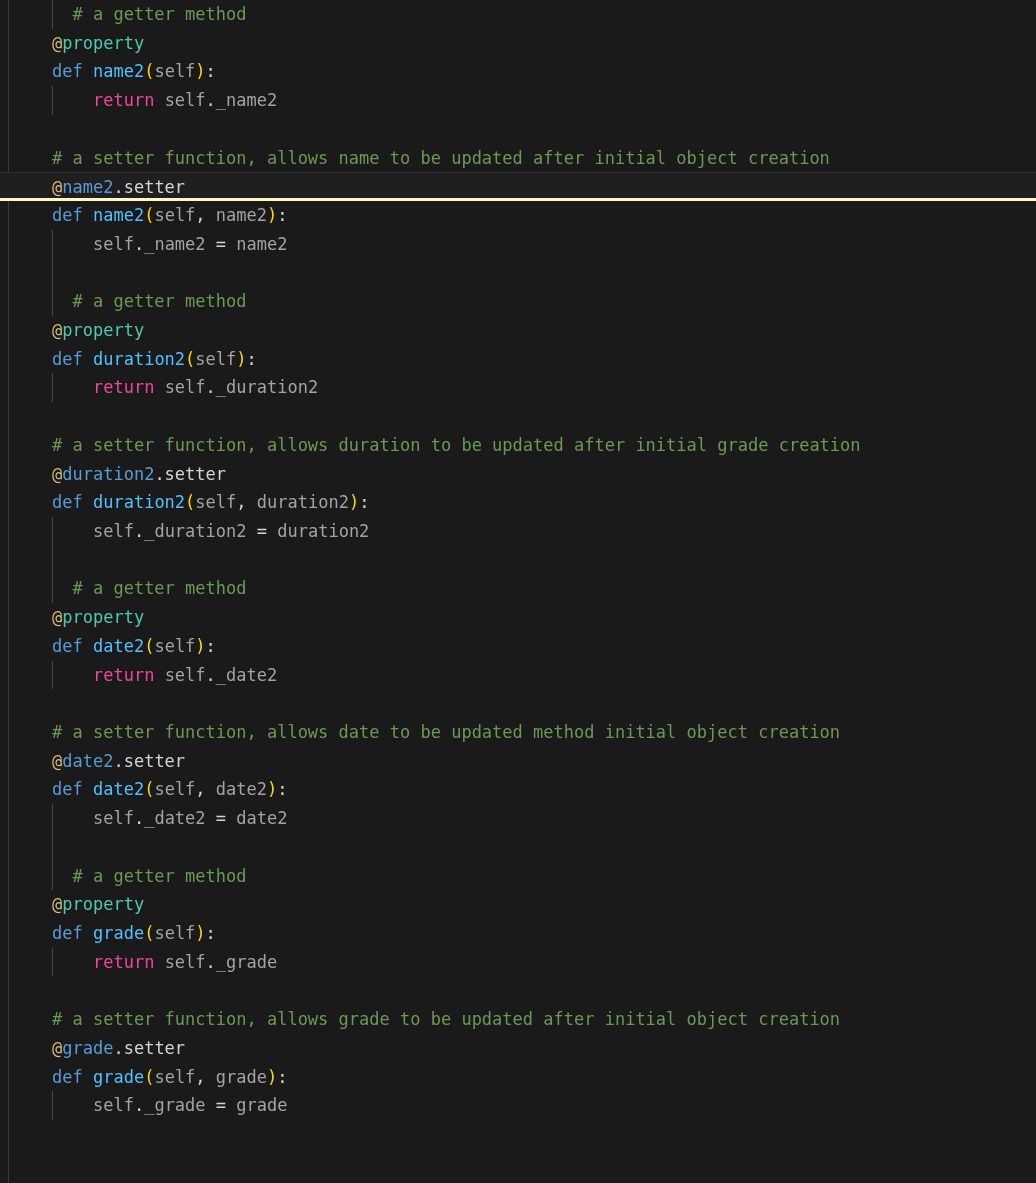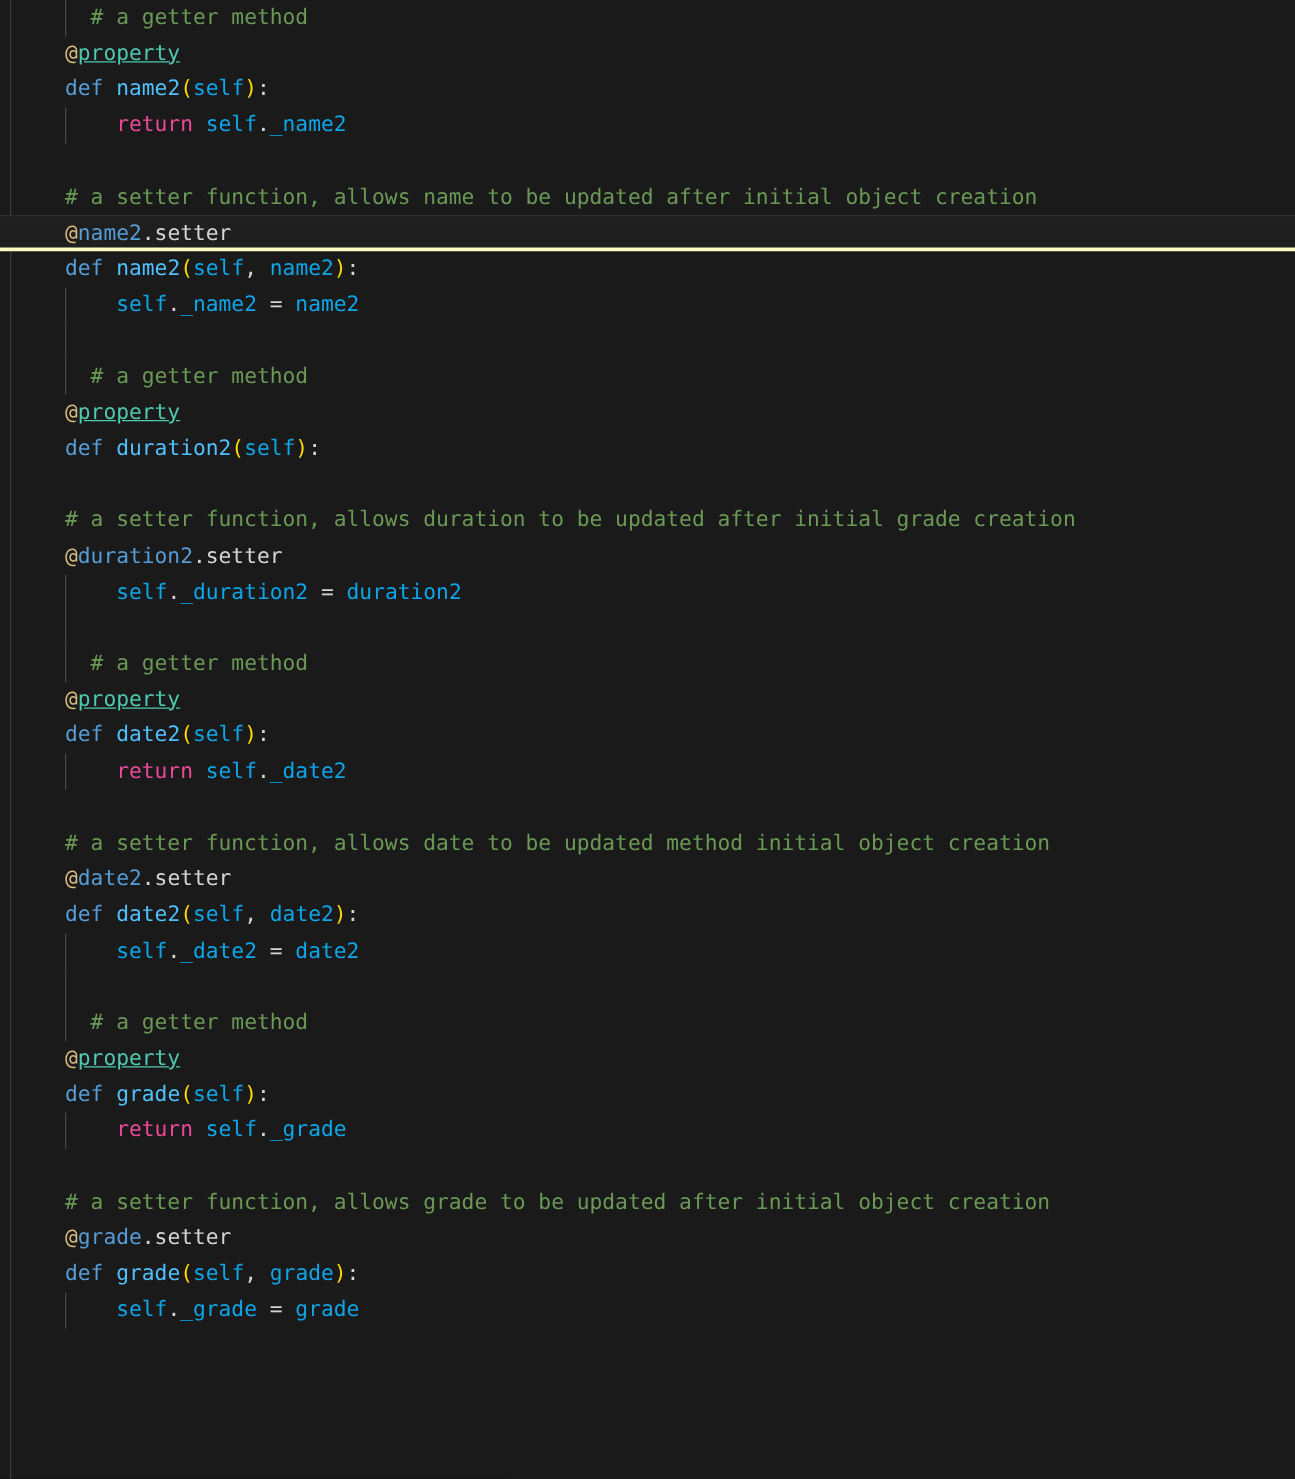--- a/index.html
+++ b/index.html
@@ -56,22 +56,22 @@
     top: 0;
     bottom: 0;
     width: 1px;
     background: #474747;
   }
   
   .cmt  { color: #6A9955; }
   .kw   { color: #569cd6; }
   .ctl  { color: #ec4899; }
   .fn   { color: #4fc1ff; }
-  .var  { color: #0ea5e9; }
-  .deco { color: #4EC9B0; text-decoration: underline; }
+  .var  { color: #a3a3a3; }
+  .deco { color: #4EC9B0; }
   .at   { color: #d7ba7d; }
   .par  { color: #ffd700; }
   .pln  { color: #d4d4d4; }
   .op   { color: #d4d4d4; }
 </style>
 </head>
 <body>
 
 <div id="editor">
   <div id="left-rule"></div>
@@ -82,23 +82,25 @@
       <div class="line guide"><span class="pln">    </span><span class="ctl">return</span><span class="pln"> </span><span class="var">self</span><span class="pln">.</span><span class="var">_name2</span></div>
       <div class="line">&nbsp;</div>
       <div class="line"><span class="cmt"># a setter function, allows name to be updated after initial object creation</span></div>
       <div class="line current"><span class="at">@</span><span class="kw">name2</span><span class="pln">.setter</span></div>
       <div class="line"><span class="kw">def</span><span class="pln"> </span><span class="fn">name2</span><span class="par">(</span><span class="var">self</span><span class="pln">, </span><span class="var">name2</span><span class="par">)</span><span class="pln">:</span></div>
       <div class="line guide"><span class="pln">    </span><span class="var">self</span><span class="pln">.</span><span class="var">_name2</span><span class="op"> = </span><span class="var">name2</span></div>
       <div class="line guide">&nbsp;</div>
       <div class="line guide"><span class="pln">  </span><span class="cmt"># a getter method</span></div>
       <div class="line"><span class="at">@</span><span class="deco">property</span></div>
       <div class="line"><span class="kw">def</span><span class="pln"> </span><span class="fn">duration2</span><span class="par">(</span><span class="var">self</span><span class="par">)</span><span class="pln">:</span></div>
+      <div class="line guide"><span class="pln">    </span><span class="ctl">return</span><span class="pln"> </span><span class="var">self</span><span class="pln">.</span><span class="var">_duration2</span></div>
       <div class="line">&nbsp;</div>
       <div class="line"><span class="cmt"># a setter function, allows duration to be updated after initial grade creation</span></div>
       <div class="line"><span class="at">@</span><span class="kw">duration2</span><span class="pln">.setter</span></div>
+      <div class="line"><span class="kw">def</span><span class="pln"> </span><span class="fn">duration2</span><span class="par">(</span><span class="var">self</span><span class="pln">, </span><span class="var">duration2</span><span class="par">)</span><span class="pln">:</span></div>
       <div class="line guide"><span class="pln">    </span><span class="var">self</span><span class="pln">.</span><span class="var">_duration2</span><span class="op"> = </span><span class="var">duration2</span></div>
       <div class="line guide">&nbsp;</div>
       <div class="line guide"><span class="pln">  </span><span class="cmt"># a getter method</span></div>
       <div class="line"><span class="at">@</span><span class="deco">property</span></div>
       <div class="line"><span class="kw">def</span><span class="pln"> </span><span class="fn">date2</span><span class="par">(</span><span class="var">self</span><span class="par">)</span><span class="pln">:</span></div>
       <div class="line guide"><span class="pln">    </span><span class="ctl">return</span><span class="pln"> </span><span class="var">self</span><span class="pln">.</span><span class="var">_date2</span></div>
       <div class="line">&nbsp;</div>
       <div class="line"><span class="cmt"># a setter function, allows date to be updated method initial object creation</span></div>
       <div class="line"><span class="at">@</span><span class="kw">date2</span><span class="pln">.setter</span></div>
       <div class="line"><span class="kw">def</span><span class="pln"> </span><span class="fn">date2</span><span class="par">(</span><span class="var">self</span><span class="pln">, </span><span class="var">date2</span><span class="par">)</span><span class="pln">:</span></div>

